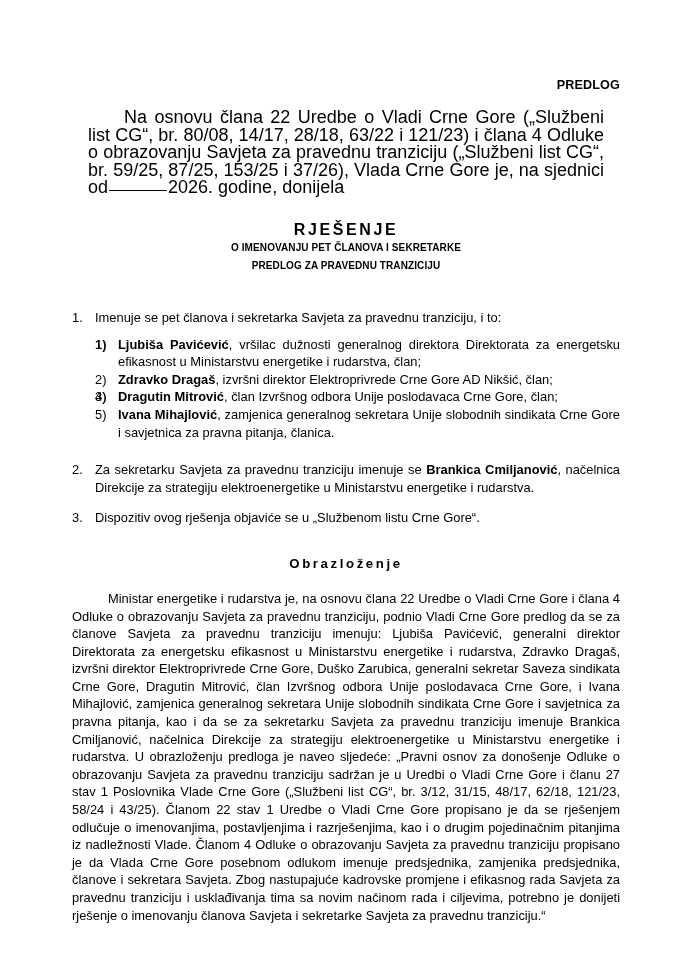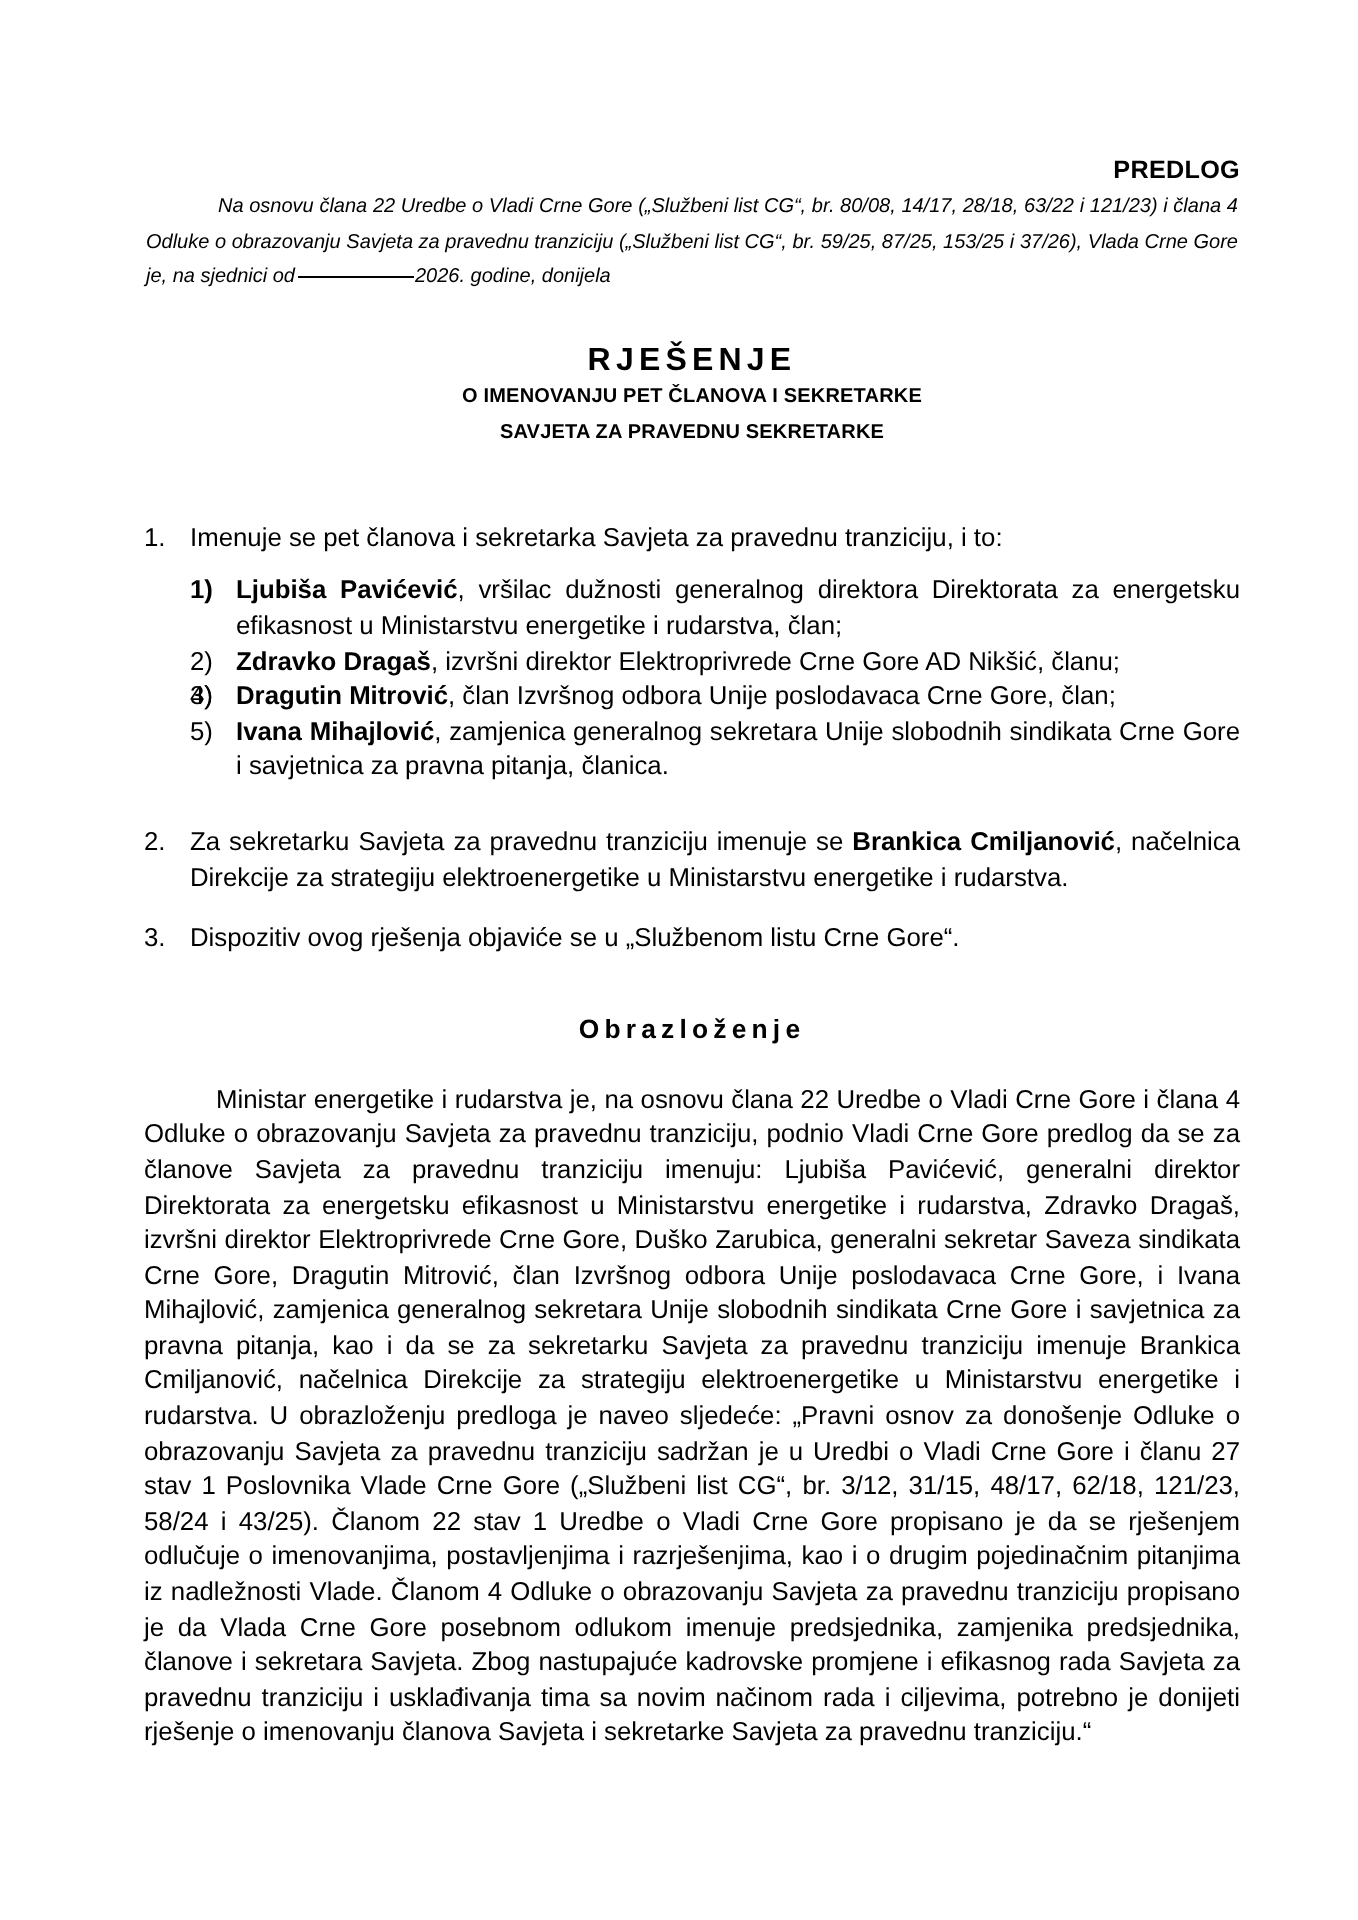--- a/index.html
+++ b/index.html
@@ -25,27 +25,26 @@
   }
   .doc-label {
     text-align: right;
     font-weight: bold;
     font-size: 12.6px;
     line-height: 15px;
     letter-spacing: 0.15px;
     margin: 0 0 2px 0;
   }
   .preamble {
-    margin: 1px;
-    font-size: 10px;
+    margin: 16px;
+    font-size: 18px;
     line-height: 17.6px;
     text-align: justify;
     text-indent: 36px;
     hyphens: none;
-    font-style: italic;
   }
   .blank-line {
     display: inline-block;
     width: 58px;
     border-bottom: 1.3px solid #000;
     vertical-align: 2px;
     margin: 0 1px;
   }
   .title-block {
     margin-top: 24px;
@@ -125,37 +124,37 @@
 
 <div class="page">
 
   <div class="doc-label">PREDLOG</div>
 
   <p class="preamble"><span>Na osnovu člana 22 Uredbe o Vladi Crne Gore („Službeni list CG“, br. 80/08, 14/17, 28/18, 63/22 i 121/23) i člana 4 Odluke o obrazovanju Savjeta za pravednu tranziciju („Službeni list CG“, br. 59/25, 87/25, 153/25 i 37/26), Vlada Crne Gore je, na sjednici od</span><span class="blank-line"></span><span>2026. godine, donijela</span></p>
 
   <div class="title-block">
     <div class="title-main">RJEŠENJE</div>
     <div class="title-sub">O IMENOVANJU PET ČLANOVA I SEKRETARKE</div>
-    <div class="title-sub">SAVJETA ZA PRAVEDNU SEKRETARKE</div>
+    <div class="title-sub">PREDLOG ZA PRAVEDNU TRANZICIJU</div>
   </div>
 
   <div class="clauses">
 
     <div class="clause">
       <span class="num">1.</span>
       <span>Imenuje se pet članova i sekretarka Savjeta za pravednu tranziciju, i to:</span>
 
       <ul class="sub-list">
         <li class="sub-item first">
           <span class="snum">1)</span>
           <span class="sbody"><span class="nm">Ljubiša Pavićević</span><span class="reg">, vršilac dužnosti generalnog direktora Direktorata za energetsku efikasnost u Ministarstvu energetike i rudarstva, član;</span></span>
         </li>
         <li class="sub-item">
           <span class="snum">2)</span>
-          <span class="sbody"><span class="nm">Zdravko Dragaš</span><span class="reg">, izvršni direktor Elektroprivrede Crne Gore AD Nikšić, članu;</span></span>
+          <span class="sbody"><span class="nm">Zdravko Dragaš</span><span class="reg">, izvršni direktor Elektroprivrede Crne Gore AD Nikšić, član;</span></span>
         </li>
         <li class="sub-item">
           <span class="snum">3)</span>
         </li>
         <li class="sub-item">
           <span class="snum">4)</span>
           <span class="sbody"><span class="nm">Dragutin Mitrović</span><span class="reg">, član Izvršnog odbora Unije poslodavaca Crne Gore, član;</span></span>
         </li>
         <li class="sub-item">
           <span class="snum">5)</span>

